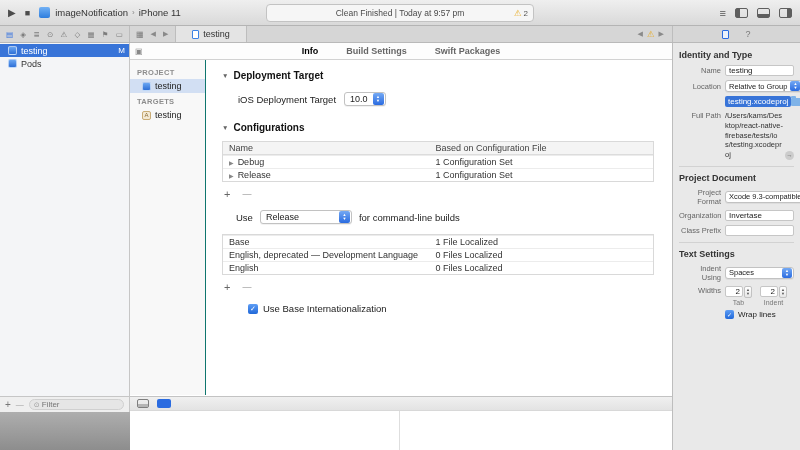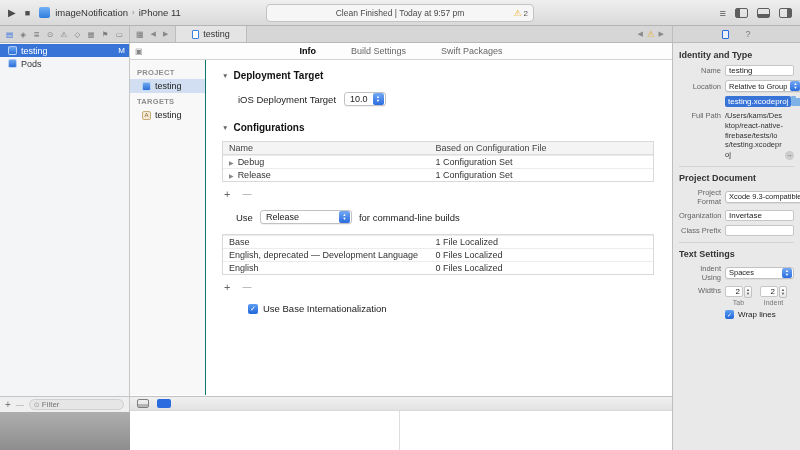--- a/index.html
+++ b/index.html
@@ -73,22 +73,22 @@
   .filter-field input { border:none; background:transparent; outline:none; width:100%;
     font-size:8px; color:#666; font-family:"Liberation Sans",sans-serif; }
   .desktop { position:absolute; left:0; top:412px; width:130px; height:38px;
     background:linear-gradient(#aeaeae,#8d8d8d); }
 
   
   .editor { position:absolute; left:130px; top:43px; width:542px; height:353px; background:#fff; }
   .editor-tabsrow { height:17px; border-bottom:1px solid #d2d2d2; position:relative;
     display:flex; align-items:center; justify-content:center; background:#fdfdfd; }
   .rel-ic { position:absolute; left:5px; font-size:8px; color:#888; }
-  .seg { display:flex; gap:35px; }
-  .seg-tab { font-size:9px; color:#666; cursor:default; }
+  .seg { display:flex; gap:28px; }
+  .seg-tab { font-size:9px; color:#666; cursor:default;font-weight:bold; }
   .seg-tab.active { color:#000; font-weight:bold; }
   .editor-body { display:flex; height:335px; }
   .proj-sidebar { width:76px; flex:none; border-right:1px solid #0f766e; background:#f8f8f8; padding-top:4px; }
   .ps-header { font-size:7.5px; font-weight:bold; color:#8d8d8d; padding:4px 0 2px 7px; letter-spacing:.3px; }
   .ps-item { height:14px; display:flex; align-items:center; gap:4px; padding-left:12px; font-size:9px; color:#222; }
   .ps-item.selected { background:#d2dff3; }
   .target-ic { width:9px; height:9px; border-radius:2px; background:#f3e9d4; border:1px solid #c9ac76;
     font-size:6px; font-style:normal; color:#8a6a33; display:flex; align-items:center; justify-content:center; flex:none; }
   .content { flex:1; padding:10px 14px 0 16px; overflow:hidden; }
   .section-h { display:flex; align-items:center; gap:5px; margin-bottom:8px; }

